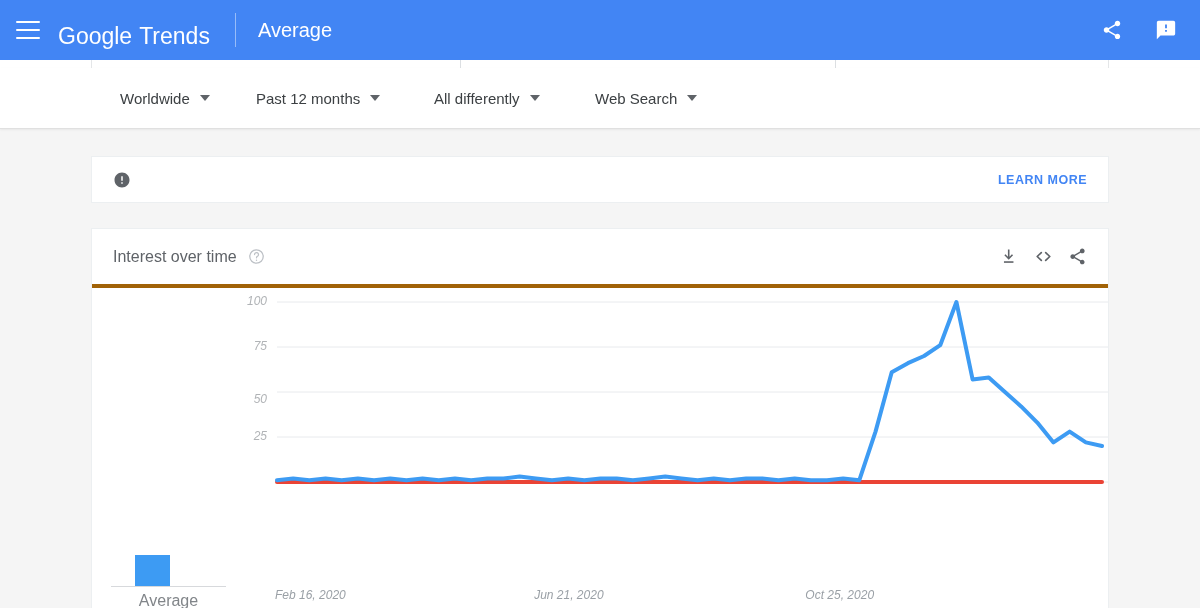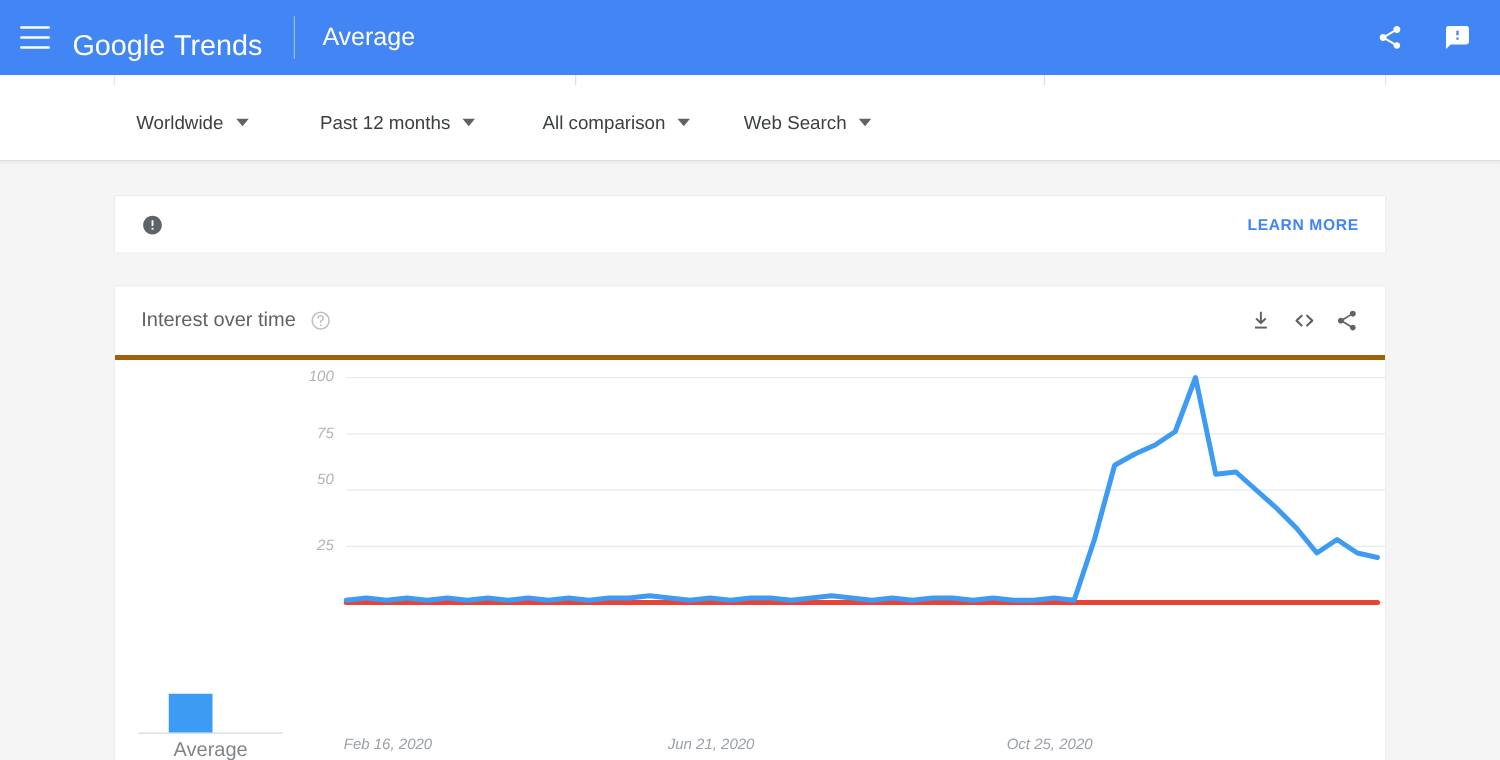--- a/index.html
+++ b/index.html
@@ -127,21 +127,21 @@
     cursor: pointer;
     white-space: nowrap;
   }
   .filter-item .caret {
     width: 0; height: 0;
     margin-left: 10px;
     border-left: 5px solid transparent;
     border-right: 5px solid transparent;
     border-top: 6px solid #5f6368;
   }
-  #f-geo  { position: absolute; left: 109px; }
+  #f-geo  { position: absolute; left: 120px; }
   #f-time { position: absolute; left: 256px; }
   #f-cat  { position: absolute; left: 434px; }
   #f-type { position: absolute; left: 595px; }
 
   
   .page {
     position: absolute;
     left: 0; top: 129px;
     width: 1200px;
     height: 479px;
@@ -330,21 +330,21 @@
       <span>Worldwide</span>
       <span class="caret"></span>
     </div>
 
     <div class="filter-item" id="f-time">
       <span>Past 12 months</span>
       <span class="caret"></span>
     </div>
 
     <div class="filter-item" id="f-cat">
-      <span>All comparison</span>
+      <span>All differently</span>
       <span class="caret"></span>
     </div>
 
     <div class="filter-item" id="f-type">
       <span>Web Search</span>
       <span class="caret"></span>
     </div>
   </div>
 
   <div class="page"></div>
@@ -412,21 +412,21 @@
               <line x1="40" x2="871" y1="194" y2="194" stroke="#e8eaed" stroke-width="1"></line>
             </g>
           <g id="series-group">
               <polyline points="40.00,194.00 56.18,194.00 72.35,194.00 88.53,194.00 104.71,194.00 120.88,194.00 137.06,194.00 153.24,194.00 169.41,194.00 185.59,194.00 201.76,194.00 217.94,194.00 234.12,194.00 250.29,194.00 266.47,194.00 282.65,194.00 298.82,194.00 315.00,194.00 331.18,194.00 347.35,194.00 363.53,194.00 379.71,194.00 395.88,194.00 412.06,194.00 428.24,194.00 444.41,194.00 460.59,194.00 476.76,194.00 492.94,194.00 509.12,194.00 525.29,194.00 541.47,194.00 557.65,194.00 573.82,194.00 590.00,194.00 606.18,194.00 622.35,194.00 638.53,194.00 654.71,194.00 670.88,194.00 687.06,194.00 703.24,194.00 719.41,194.00 735.59,194.00 751.76,194.00 767.94,194.00 784.12,194.00 800.29,194.00 816.47,194.00 832.65,194.00 848.82,194.00 865.00,194.00" fill="none" stroke="#ea4335" stroke-width="4" stroke-linejoin="round" stroke-linecap="round"></polyline>
               <polyline points="40.00,192.20 56.18,190.40 72.35,192.20 88.53,190.40 104.71,192.20 120.88,190.40 137.06,192.20 153.24,190.40 169.41,192.20 185.59,190.40 201.76,192.20 217.94,190.40 234.12,192.20 250.29,190.40 266.47,190.40 282.65,188.60 298.82,190.40 315.00,192.20 331.18,190.40 347.35,192.20 363.53,190.40 379.71,190.40 395.88,192.20 412.06,190.40 428.24,188.60 444.41,190.40 460.59,192.20 476.76,190.40 492.94,192.20 509.12,190.40 525.29,190.40 541.47,192.20 557.65,190.40 573.82,192.20 590.00,192.20 606.18,190.40 622.35,192.20 638.53,143.60 654.71,84.20 670.88,75.20 687.06,68.00 703.24,57.20 719.41,14.00 735.59,91.40 751.76,89.60 767.94,104.00 784.12,118.40 800.29,134.60 816.47,154.40 832.65,143.60 848.82,154.40 865.00,158.00" fill="none" stroke="#3d9bf3" stroke-width="4" stroke-linejoin="round" stroke-linecap="round"></polyline>
             </g>
         </svg>
         <div id="ylabels">
             <div class="ylab" style="left: 0px; top: 6px;">100</div>
             <div class="ylab" style="left: 0px; top: 51px;">75</div>
-            <div class="ylab" style="left: 0px; top: 88px;">50</div>
+            <div class="ylab" style="left: 0px; top: 104px;">50</div>
             <div class="ylab" style="left: 0px; top: 141px;">25</div>
           </div>
         <div id="xlabels">
             <div class="xlab" style="left: 38px;">Feb 16, 2020</div>
             <div class="xlab" style="left: 297.176px;">Jun 21, 2020</div>
             <div class="xlab" style="left: 568.353px;">Oct 25, 2020</div>
           </div>
       </div>
 
     </div>

